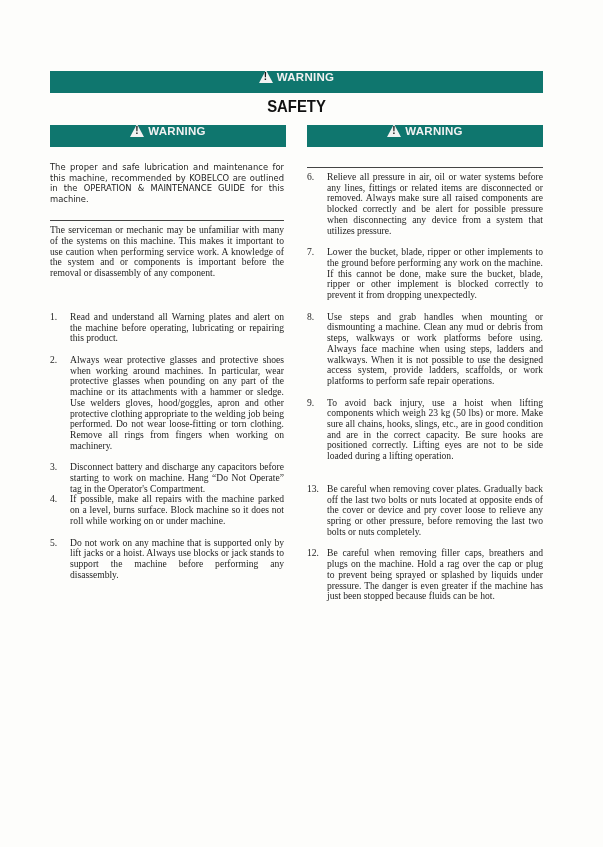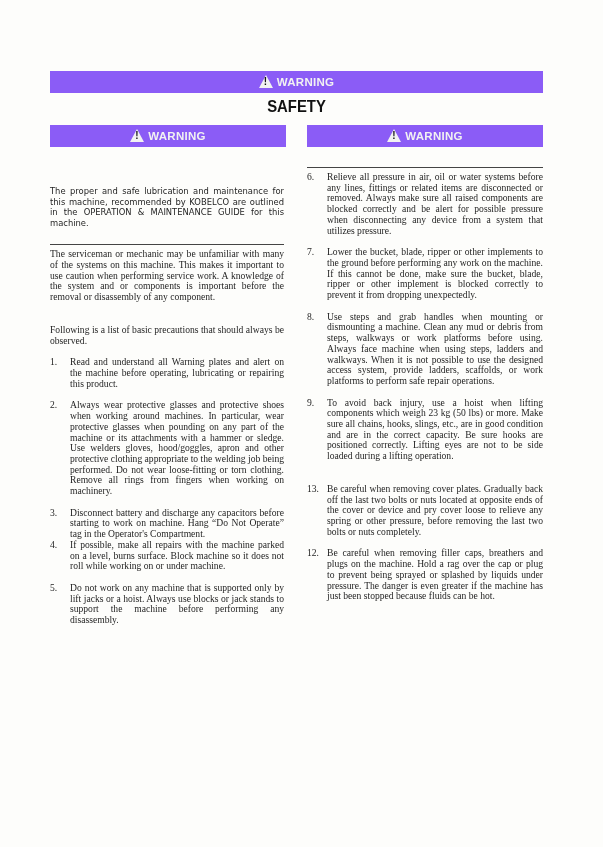--- a/index.html
+++ b/index.html
@@ -5,23 +5,23 @@
   html, body { margin: 0; padding: 0; }
   body {
     width: 603px; height: 847px;
     background: #fdfdfb;
     position: relative;
     overflow: hidden;
     color: #1e1e1e;
   }
   .bar {
     position: absolute;
-    background: #8b5cf6;
+    background: #0f766e;
     color: #f2f2f2;
-    display: flex; align-items: center; justify-content: center;
+    display: flex; justify-content: center;
     font-family: "Liberation Sans", sans-serif;
     font-weight: bold;
     letter-spacing: 0.3px;
   }
   .bar .tri {
     display: inline-block;
     width: 0; height: 0;
     border-left: 7px solid transparent;
     border-right: 7px solid transparent;
     border-bottom: 13px solid #f2f2f2;
@@ -42,21 +42,21 @@
   #left-bar { left: 50px; top: 125px; width: 236px; height: 22px; font-size: 11.5px; }
   #right-bar { left: 307px; top: 125px; width: 236px; height: 22px; font-size: 11.5px; }
   #title {
     position: absolute; left: 50px; width: 493px; top: 97px;
     text-align: center;
     font-family: "Liberation Sans", sans-serif;
     font-weight: bold; font-size: 16.5px; color: #111;
     transform: scaleX(0.9);
   }
   .col { position: absolute; top: 162px; }
-  #left-col { left: 50px; width: 234px; margin-top: 24px; }
+  #left-col { left: 50px; width: 234px; }
   #right-col { left: 307px; width: 236px; }
   .sans {
     font-family: "DejaVu Sans", sans-serif;
     font-size: 8.4px;
     line-height: 10.6px;
     text-align: justify;
     margin: 0;
   }
   .serif {
     font-family: "Liberation Serif", serif;
@@ -91,21 +91,20 @@
   <span>WARNING</span>
 </div>
 
 <div class="col" id="left-col">
   <p class="sans">The proper and safe lubrication and maintenance for this machine, recommended by KOBELCO are outlined in the OPERATION &amp; MAINTENANCE GUIDE for this machine.</p>
   <div class="gap"></div>
   <div class="rule"></div>
   <p class="serif">The serviceman or mechanic may be unfamiliar with many of the systems on this machine. This makes it important to use caution when performing service work. A knowledge of the system and or components is important before the removal or disassembly of any component.</p>
   <div class="gap"></div>
   <div class="gap"></div>
-  <p class="serif">Following is a list of basic precautions that should always be observed.</p>
   <div class="gap"></div>
   <div class="item serif">
     <span class="num">1.</span>
     <span class="txt">Read and understand all Warning plates and alert on the machine before operating, lubricating or repairing this product.</span>
   </div>
   <div class="gap"></div>
   <div class="item serif">
     <span class="num">2.</span>
     <span class="txt">Always wear protective glasses and protective shoes when working around machines. In particular, wear protective glasses when pounding on any part of the machine or its attachments with a hammer or sledge. Use welders gloves, hood/goggles, apron and other protective clothing appropriate to the welding job being performed. Do not wear loose-fitting or torn clothing. Remove all rings from fingers when working on machinery.</span>
   </div>

